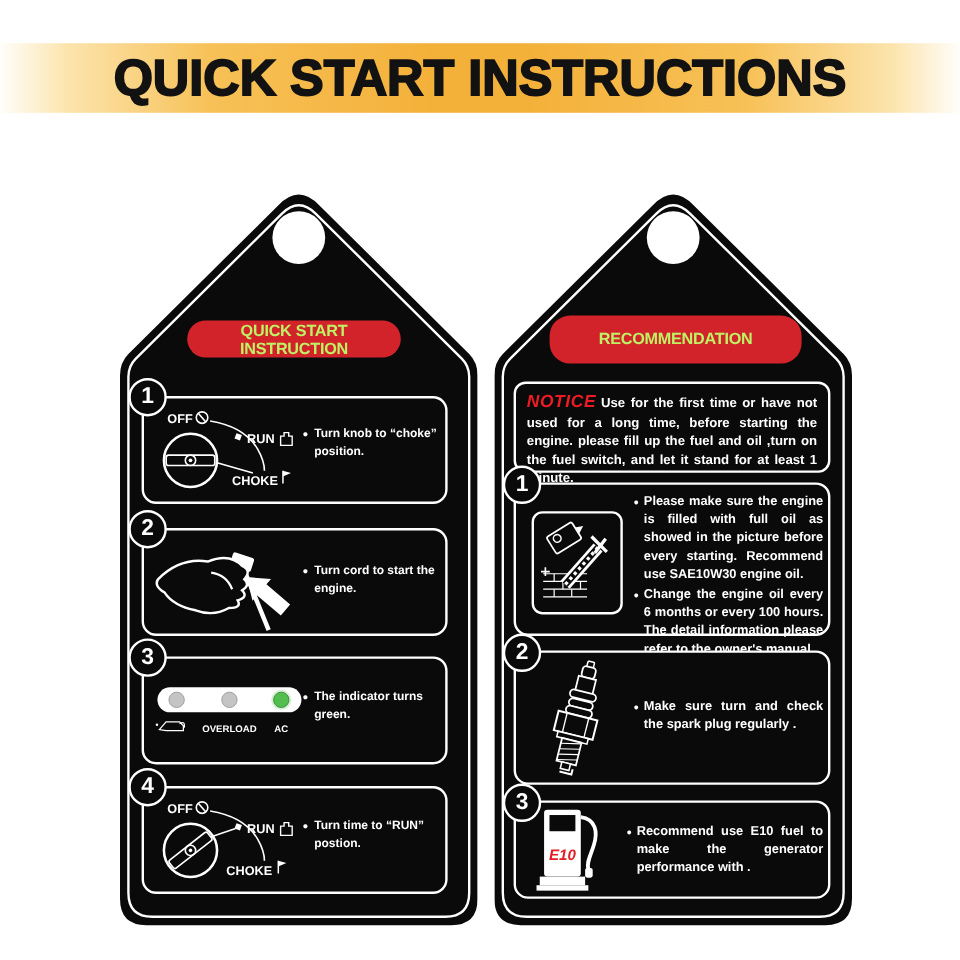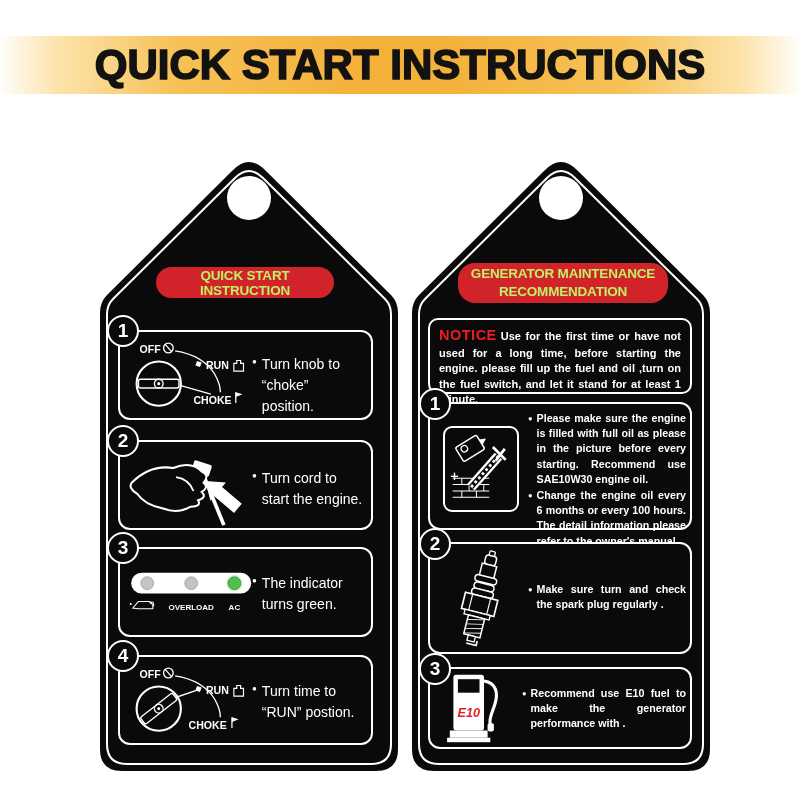--- a/index.html
+++ b/index.html
@@ -40,32 +40,32 @@
     font-size:19px;font-weight:bold;color:#fff;z-index:3;box-sizing:border-box;
   }
   .stepbox{
     position:absolute;left:18px;width:255px;border:2px solid #fff;border-radius:12px;
     background:#0a0a0a;box-sizing:border-box;z-index:2;
   }
   .tag.right .stepbox{left:16px;width:264px;}
 
   .btext{position:absolute;display:flex;align-items:flex-start;color:#fff;}
   .btext .bm{font-size:8px;line-height:1.9;margin-right:5px;flex:none;}
-  .btext p{margin:0;font-size:14px;font-weight:normal;line-height:1.5;}
+  .btext p{margin:0;font-size:10px;font-weight:bold;line-height:1.5;}
 
   .rb{display:flex;align-items:flex-start;margin-bottom:1px;}
   .rb .bm{font-size:7.5px;line-height:2;margin-right:4px;flex:none;color:#fff;}
   .rb p{margin:0;font-size:10.7px;font-weight:bold;line-height:1.42;text-align:justify;color:#fff;}
 
   .noticebox{
     position:absolute;left:16px;top:168px;width:264px;height:76px;border:2px solid #fff;border-radius:10px;
     box-sizing:border-box;padding:5px 9px 4px 9px;z-index:2;
   }
   .noticebox p{margin:0;font-size:11px;font-weight:bold;line-height:1.42;text-align:justify;color:#fff;}
-  .notice-label{color:#ed1c24;font-size:14.5px;letter-spacing:0.5px;margin-right:4px;}
+  .notice-label{color:#ed1c24;font-size:14.5px;letter-spacing:0.5px;margin-right:4px;font-style:italic;}
 
   .iconbox{
     position:absolute;border:2px solid #fff;border-radius:9px;box-sizing:border-box;
     display:flex;align-items:center;justify-content:center;
   }
 </style>
 </head>
 <body>
 
 <div class="canvas">
@@ -198,21 +198,20 @@
   </div>
 
   <div class="tag right">
     <svg class="tag-shape" viewBox="0 0 298 622">
       <path d="M132,21 Q149,3 166,21 L291,145 Q298,152 298,163 L298,599 Q298,621 276,621 L22,621 Q0,621 0,599 L0,163 Q0,152 7,145 Z" fill="#0a0a0a"></path>
       <path d="M135,28 Q149,14 163,28 L285,149 Q291,155 291,164 L291,594 Q291,614 271,614 L27,614 Q7,614 7,594 L7,164 Q7,155 13,149 Z" fill="none" stroke="#ffffff" stroke-width="2"></path>
       <circle cx="149" cy="48" r="22" fill="#ffffff"></circle>
     </svg>
 
     <div class="pill r">
-      <span>GENERATOR MAINTENANCE</span>
       <span>RECOMMENDATION</span>
     </div>
 
     <div class="noticebox">
       <p><span class="notice-label">NOTICE</span><span>Use for the first time or have not used for a long time, before starting the engine.  please fill up the fuel and oil ,turn on the fuel switch, and let it stand for at least 1 minute.</span></p>
     </div>
 
     <div class="badge" style="top:238px">
       <span>1</span>
     </div>
@@ -243,21 +242,21 @@
           <g transform="rotate(-32 24 18)">
             <rect x="10" y="8" width="27" height="18" rx="2" fill="#0a0a0a" stroke="#fff" stroke-width="1.6"></rect>
             <circle cx="18" cy="14" r="3.5" fill="#0a0a0a" stroke="#fff" stroke-width="1.4"></circle>
             <path d="M37,14 l7,3 -7,4 z" fill="#fff"></path>
           </g>
         </svg>
       </div>
       <div style="position:absolute;left:98px;top:7px;width:158px">
         <div class="rb">
             <span class="bm">●</span>
-            <p>Please make sure the engine is filled with full oil as please in the picture before every starting. Recommend use SAE10W30 engine oil.</p>
+            <p>Please make sure the engine is filled with full oil as showed in the picture before every starting. Recommend use SAE10W30 engine oil.</p>
           </div>
         <div class="rb">
             <span class="bm">●</span>
             <p>Change the engine oil every 6 months or every 100 hours. The detail information please refer to the owner's manual.</p>
           </div>
       </div>
     </div>
 
     <div class="badge" style="top:378px">
       <span>2</span>

